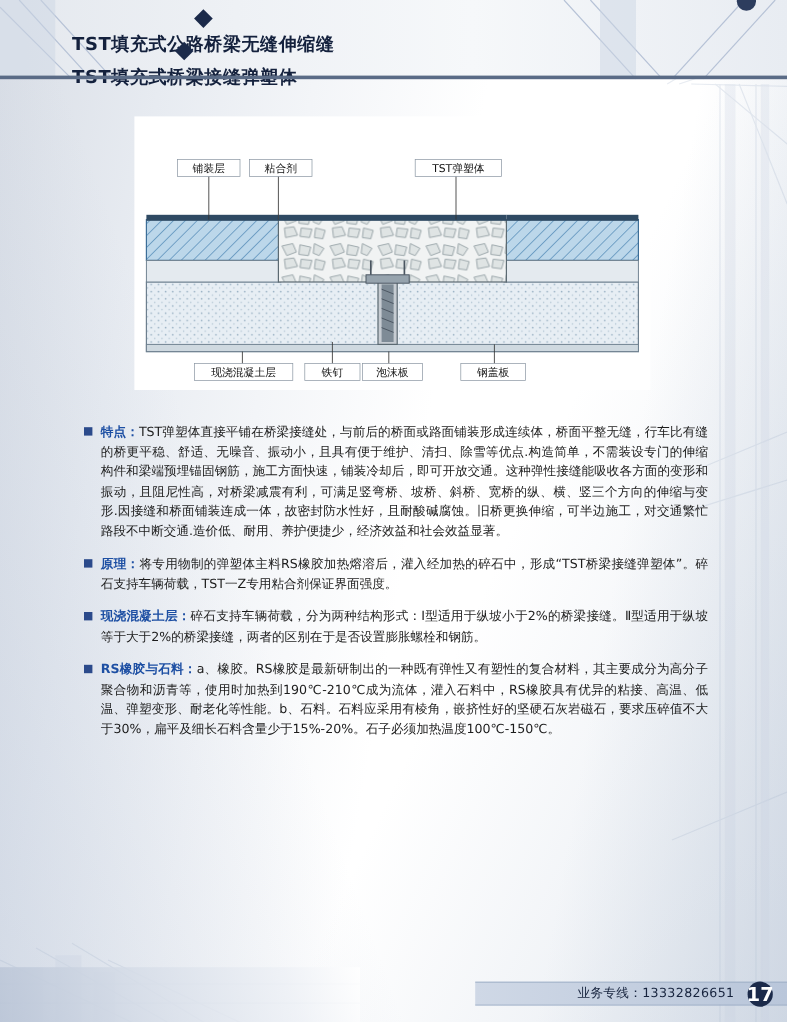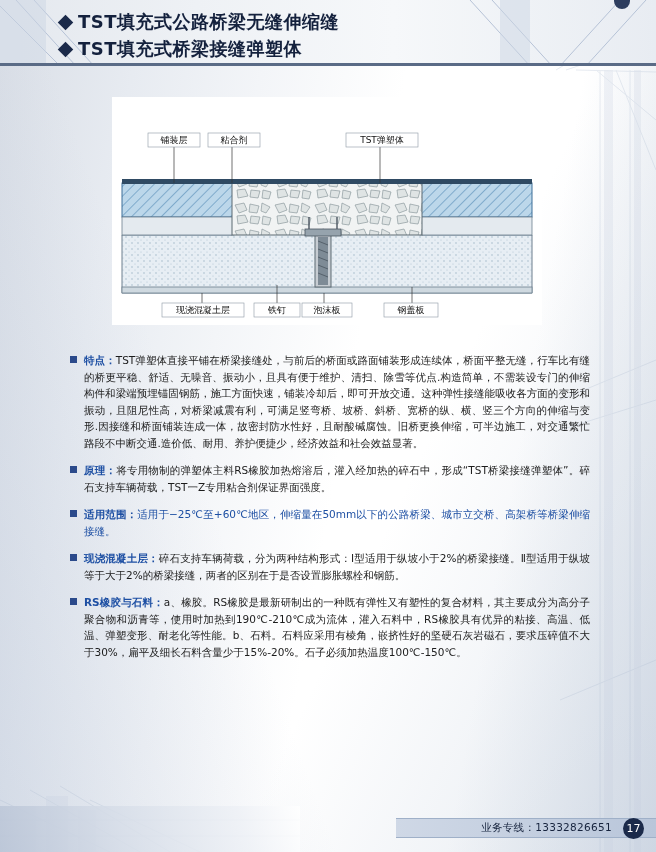--- a/index.html
+++ b/index.html
@@ -31,21 +31,21 @@
   .header {
     position: absolute; left: 0; top: 0; width: 656px; height: 66px;
     background: linear-gradient(90deg,#e4e8ee 0%, #eef1f5 30%, #f6f8fa 60%, #e8ecf2 100%);
   }
   .header .rule {
     position: absolute; left: 0; bottom: 0; width: 100%; height: 3px;
     background: #5a6b86;
   }
   .title-line {
     display: flex; align-items: center; gap: 7px;
-    color: #14213d; font-weight: bold; font-size: 18px; letter-spacing: .5px;
+    color: #14213d; font-weight: bold; font-size: 15px; letter-spacing: .5px; flex-direction: column;
   }
   .t1 { position: absolute; left: 60px; top: 10px; }
   .t2 { position: absolute; left: 60px; top: 37px; }
   .diamond {
     width: 11px; height: 11px; background: #1b2a4a;
     transform: rotate(45deg); display: inline-block; flex: none;
   }
   .dot-top {
     position: absolute; right: 26px; top: -7px; width: 16px; height: 16px;
     border-radius: 50%; background: #2d3d5e;
@@ -88,21 +88,21 @@
     border-top: 1px solid #9fb0c8;
     border-bottom: 1px solid #9fb0c8;
   }
   .hotline {
     position: absolute; right: 44px; bottom: 17px;
     font-size: 10.5px; color: #16233d; letter-spacing: .3px; margin-left: 40px;
   }
   .pagenum {
     position: absolute; right: 12px; bottom: 13px;
     width: 21px; height: 21px; border-radius: 50%;
-    background: #1b2a4a; color: #fff; font-size: 11px; font-weight: normal;
+    background: #1b2a4a; color: #fff; font-size: 16px; font-weight: bold;
     display: flex; align-items: center; justify-content: center; margin-top: 41px;
   }
   .foot-photo {
     position: absolute; left: 0; bottom: 0; width: 300px; height: 46px;
     background: linear-gradient(75deg, #b9c4d6 0%, #d6dde8 40%, #eef1f6 80%, #ffffff 100%);
     opacity: .85;
   }
 </style>
 </head>
 <body>
@@ -257,24 +257,20 @@
     <div class="para">
       <span class="bullet"></span>
       <span class="label">特点：</span><span>TST弹塑体直接平铺在桥梁接缝处，与前后的桥面或路面铺装形成连续体，桥面平整无缝，行车比有缝的桥更平稳、舒适、无噪音、振动小，且具有便于维护、清扫、除雪等优点.构造简单，不需装设专门的伸缩构件和梁端预埋锚固钢筋，施工方面快速，铺装冷却后，即可开放交通。这种弹性接缝能吸收各方面的变形和振动，且阻尼性高，对桥梁减震有利，可满足竖弯桥、坡桥、斜桥、宽桥的纵、横、竖三个方向的伸缩与变形.因接缝和桥面铺装连成一体，故密封防水性好，且耐酸碱腐蚀。旧桥更换伸缩，可半边施工，对交通繁忙路段不中断交通.造价低、耐用、养护便捷少，经济效益和社会效益显著。</span>
     </div>
 
     <div class="para">
       <span class="bullet"></span>
       <span class="label">原理：</span><span>将专用物制的弹塑体主料RS橡胶加热熔溶后，灌入经加热的碎石中，形成“TST桥梁接缝弹塑体”。碎石支持车辆荷载，TST一Z专用粘合剂保证界面强度。</span>
     </div>
 
-    <div class="para">
-      <span class="bullet"></span>
-      <span class="label">适用范围：</span><span class="blue-all">适用于−25℃至+60℃地区，伸缩量在50mm以下的公路桥梁、城市立交桥、高架桥等桥梁伸缩接缝。</span>
-    </div>
 
     <div class="para">
       <span class="bullet"></span>
       <span class="label">现浇混凝土层：</span><span>碎石支持车辆荷载，分为两种结构形式：Ⅰ型适用于纵坡小于2%的桥梁接缝。Ⅱ型适用于纵坡等于大于2%的桥梁接缝，两者的区别在于是否设置膨胀螺栓和钢筋。</span>
     </div>
 
     <div class="para">
       <span class="bullet"></span>
       <span class="label">RS橡胶与石料：</span><span>a、橡胶。RS橡胶是最新研制出的一种既有弹性又有塑性的复合材料，其主要成分为高分子聚合物和沥青等，使用时加热到190℃-210℃成为流体，灌入石料中，RS橡胶具有优异的粘接、高温、低温、弹塑变形、耐老化等性能。b、石料。石料应采用有棱角，嵌挤性好的坚硬石灰岩磁石，要求压碎值不大于30%，扁平及细长石料含量少于15%-20%。石子必须加热温度100℃-150℃。</span>
     </div>

